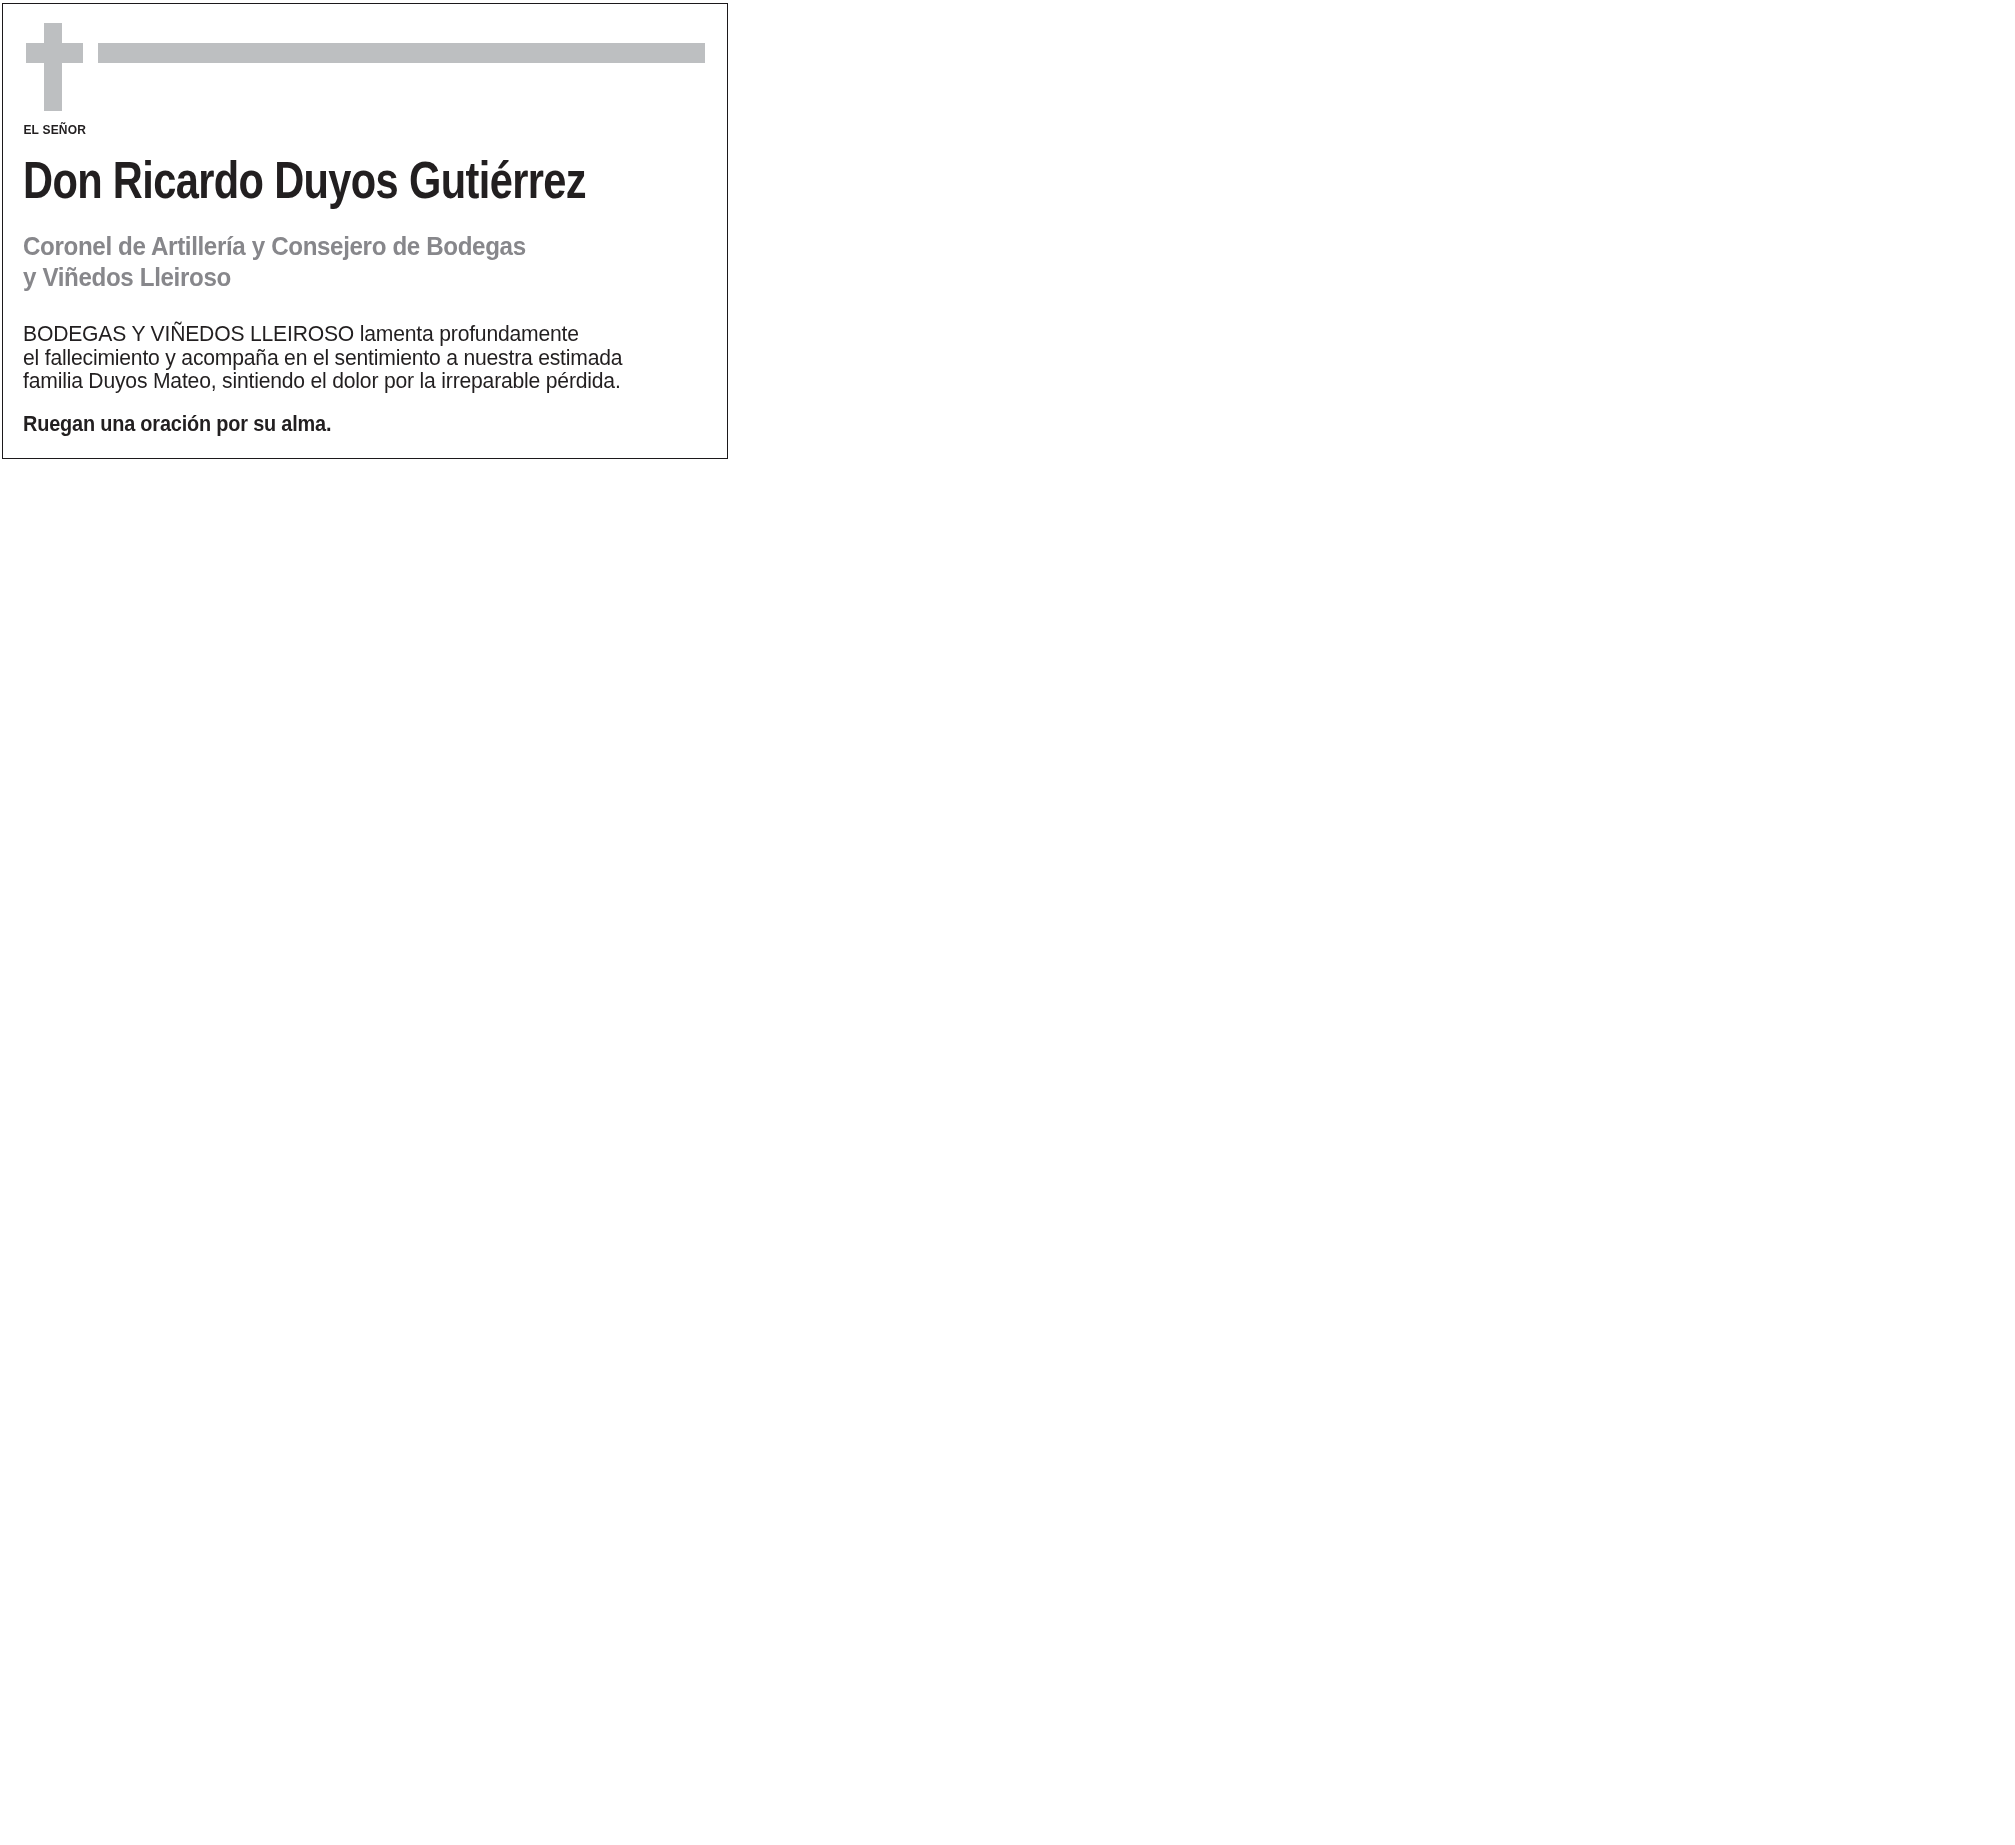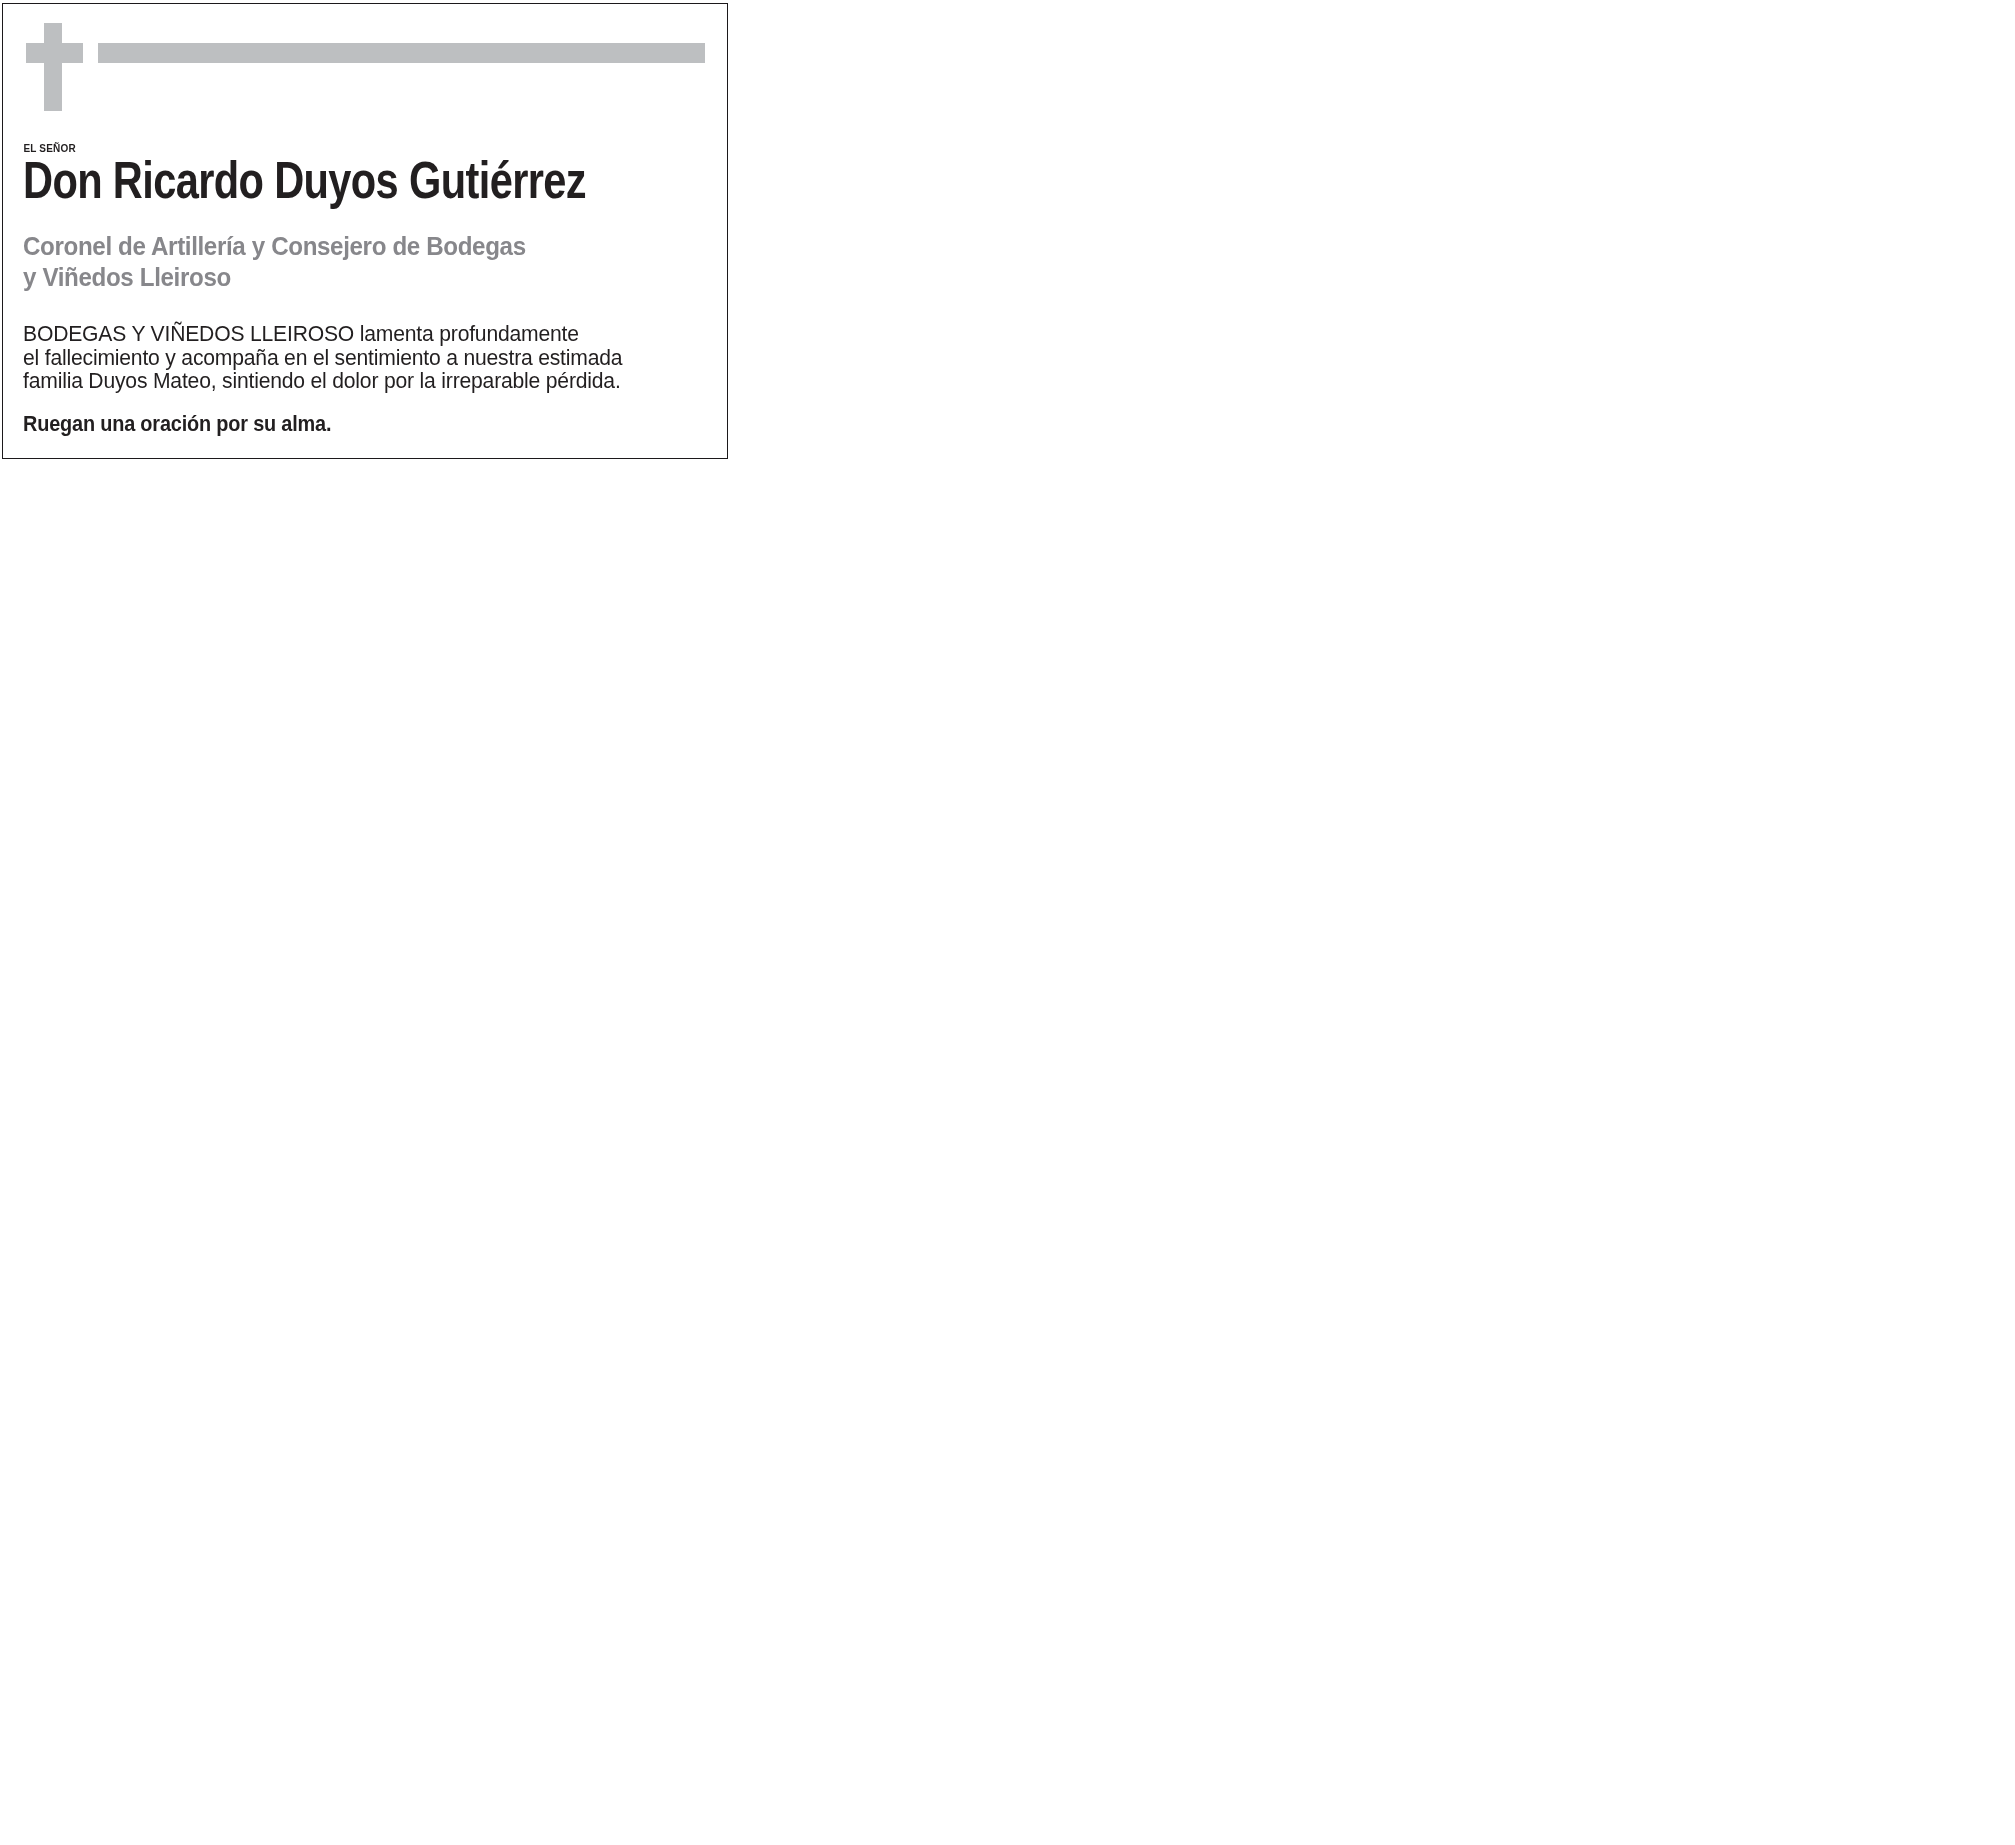--- a/index.html
+++ b/index.html
@@ -23,21 +23,21 @@
     left:1.6px;top:2.8px;
     width:724px;height:454px;
     border:0.8px solid var(--border);
   }
   .bar{position:absolute;background:var(--light-gray);}
   .cross-vertical{left:44px;top:23.4px;width:18px;height:88px;}
   .cross-arm{left:26px;top:43px;width:57px;height:20px;}
   .rule-bar{left:98px;top:43px;width:607px;height:20px;}
   .txt{position:absolute;left:23.4px;transform-origin:0 0;white-space:nowrap;line-height:1;}
   .kicker{
-    top:144px;font-size:10px;font-weight:bold;letter-spacing:0.2px;
+    top:124px;font-size:12px;font-weight:bold;letter-spacing:0.2px;
   }
   .name{
     top:154px;font-size:52px;font-weight:bold;letter-spacing:-0.8px;
     transform:scaleX(.80);
   }
   .subtitle{
     top:231px;font-size:26px;font-weight:bold;letter-spacing:-0.4px;
     line-height:31px;color:var(--mid-gray);
     transform:scaleX(.93);
   }

